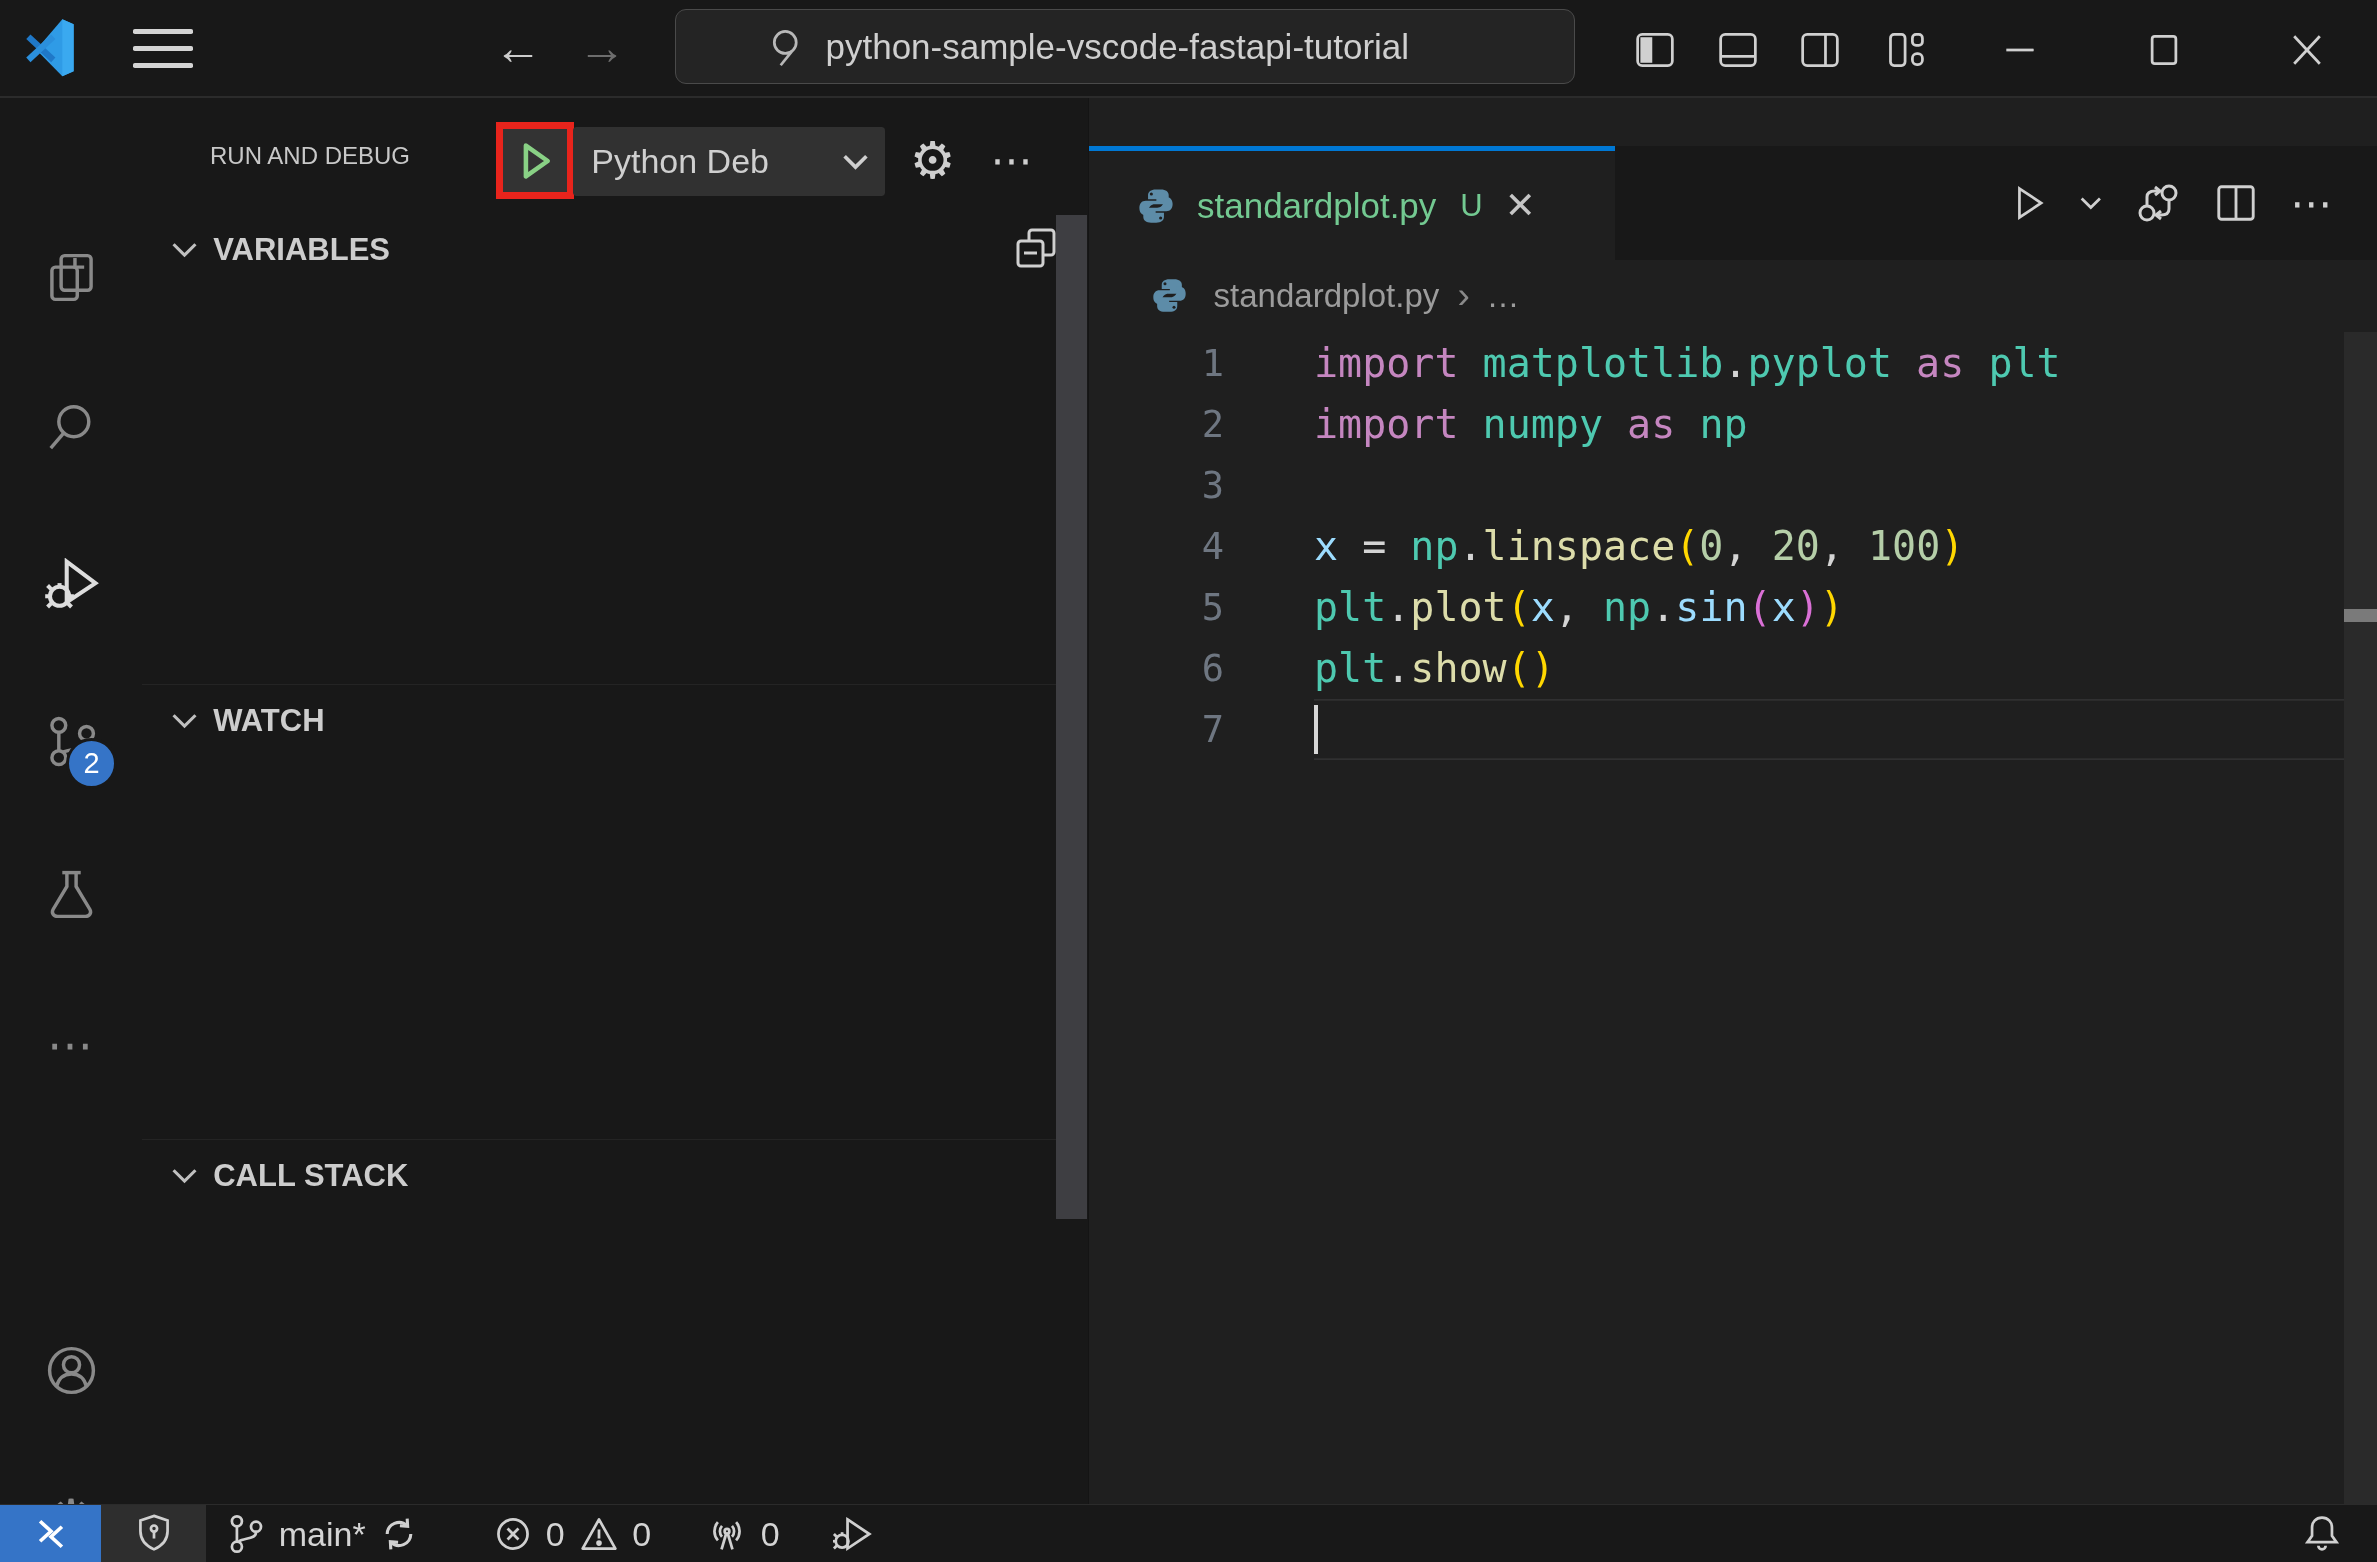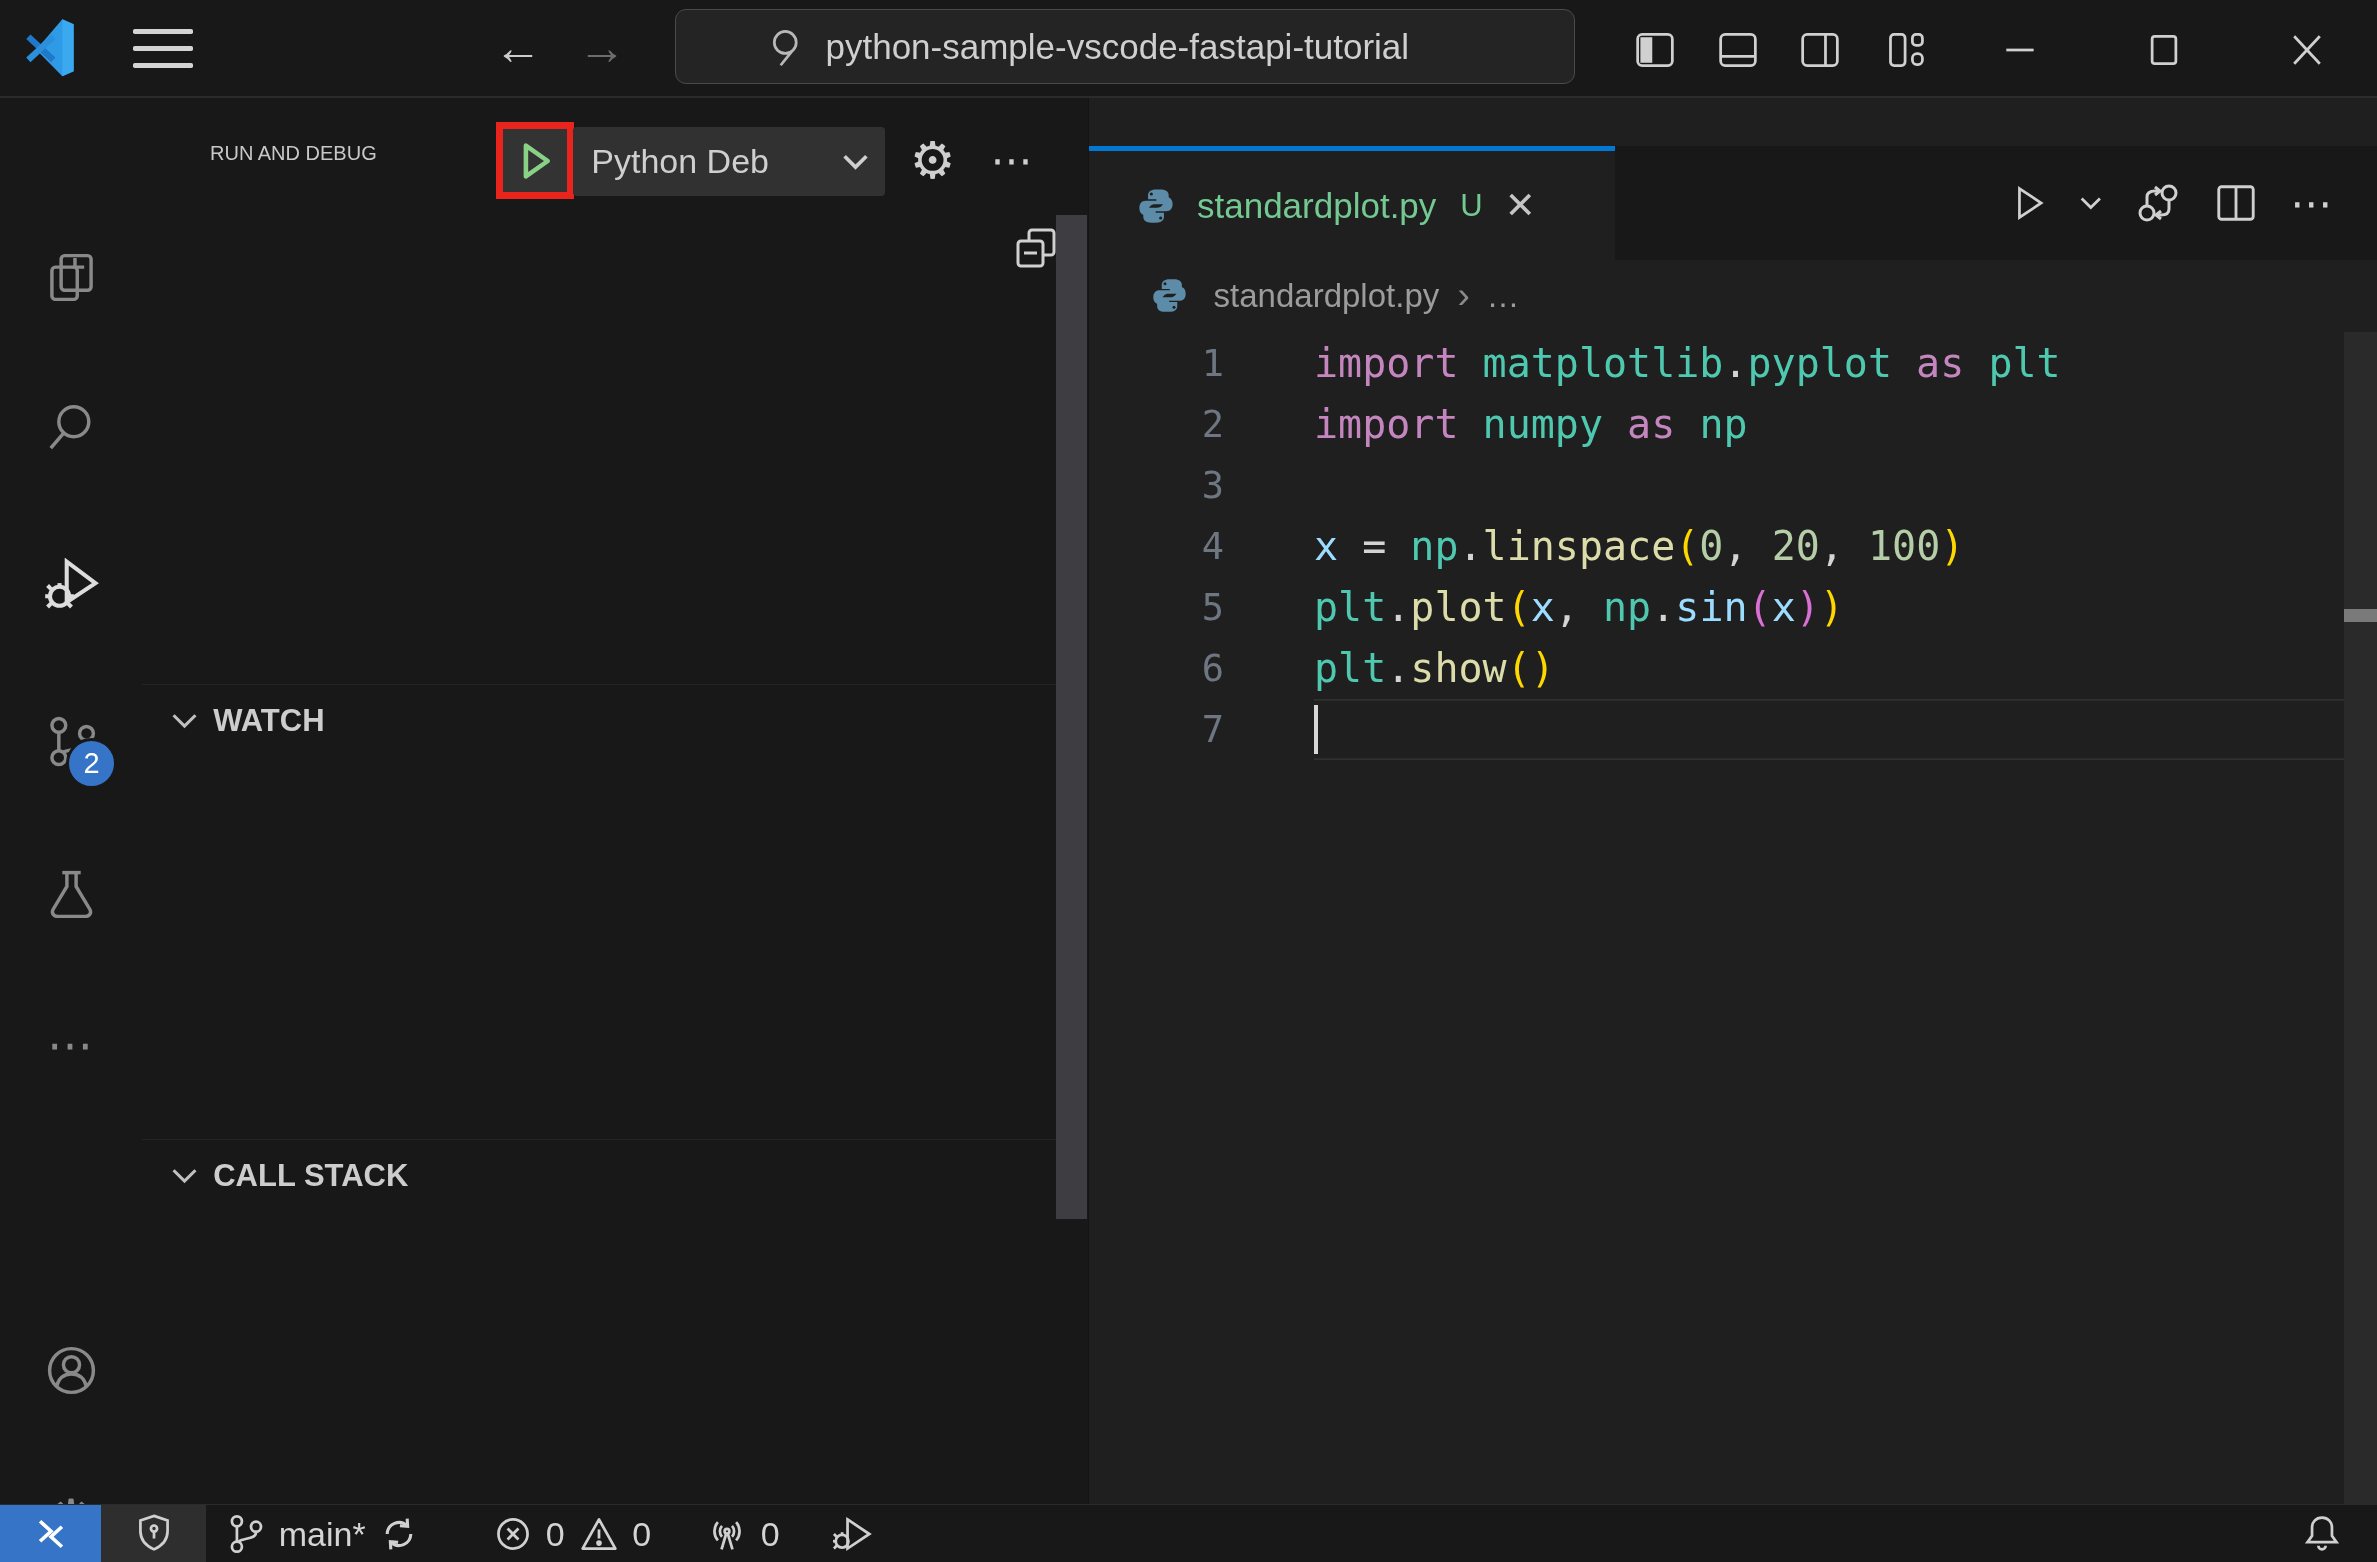--- a/index.html
+++ b/index.html
@@ -29,21 +29,21 @@
   .ab-item.active{color:#dddddd;}
   #scm-badge{position:absolute;left:66px;top:640px;width:51px;height:51px;border-radius:50%;background:var(--badge_blue);
       color:#fff;font-size:29px;display:flex;align-items:center;justify-content:center;border:3.7px solid #181818;box-sizing:border-box;}
   #gear-glyph{font-size:57px;line-height:57px;}
   #br-badge{position:absolute;left:55px;top:1431px;width:71px;height:44px;border-radius:22px;background:#4f4f4f;
       color:#eeeeee;font-size:26.5px;font-weight:bold;display:flex;align-items:center;justify-content:center;border:3.7px solid #181818;box-sizing:border-box;}
   .dots-glyph{font-size:46px;color:#898989;letter-spacing:1.8px;}
 
   
   #sidebar{position:absolute;left:142px;top:98px;width:947px;height:1406px;background:#181818;border-right:1.8px solid #141414;box-sizing:border-box;}
-  #rad-title{left:68px;top:44px;font-size:20px;color:#c8c8c8;white-space:nowrap;}
+  #rad-title{left:68px;top:44px;font-size:24px;color:#c8c8c8;white-space:nowrap;}
   #start-debug{left:354px;top:24px;width:78px;height:77px;border:7.3px solid var(--annotation_red);box-sizing:border-box;
       background:#333333;display:flex;align-items:center;justify-content:center;}
   #config-dropdown{left:431px;top:29px;width:312px;height:69px;background:#313131;border-radius:3.7px;box-sizing:border-box;
       display:flex;align-items:center;padding:0 14.6px 0 18.3px;}
   #config-dropdown .lbl{font-size:34px;color:#cfcfcf;flex:1;white-space:nowrap;overflow:hidden;}
   #debug-gear{left:763px;top:24px;width:55px;height:77px;display:flex;align-items:center;justify-content:center;font-size:51px;color:#cfcfcf;}
   #debug-more{left:846px;top:24px;width:49px;height:77px;display:flex;align-items:center;justify-content:center;}
   .section-header{position:absolute;left:0;width:945px;height:71px;display:flex;align-items:center;color:#cdcdcd;}
   .section-header .chev{margin-left:27.4px;}
   .section-header .s-label{margin-left:12.8px;font-size:31px;font-weight:bold;white-space:nowrap;}
@@ -234,20 +234,26 @@
       <svg width="29" height="27.4" viewBox="0 0 32 30" fill="none" stroke="#cfcfcf" stroke-width="4">
         <polyline points="4,9 16,21 28,9"></polyline>
       </svg>
     </div>
 
     <div class="abs" id="debug-gear">⚙</div>
     <div class="abs" id="debug-more">
       <span class="dots-glyph" style="color:#cfcfcf;font-size:42px;">⋯</span>
     </div>
 
+    <div class="section-header" style="top:116px;">
+      <svg class="chev" width="31" height="27.4" viewBox="0 0 34 30" fill="none" stroke="#c0c0c0" stroke-width="3.4">
+        <polyline points="5,9 17,21 29,9"></polyline>
+      </svg>
+      <span class="s-label">VARIABLES</span>
+    </div>
     <div id="collapse-all">
       <svg width="46" height="46" viewBox="0 0 46 46" fill="none" stroke="currentColor" stroke-width="3">
         <rect x="16" y="5" width="25" height="25" rx="3"></rect>
         <rect x="5" y="16" width="25" height="25" rx="3" fill="#181818"></rect>
         <line x1="11" y1="28" x2="24" y2="28"></line>
       </svg>
     </div>
 
     <div class="section-header section-border" style="top:586px;">
       <svg class="chev" width="31" height="27.4" viewBox="0 0 34 30" fill="none" stroke="#c0c0c0" stroke-width="3.4">

